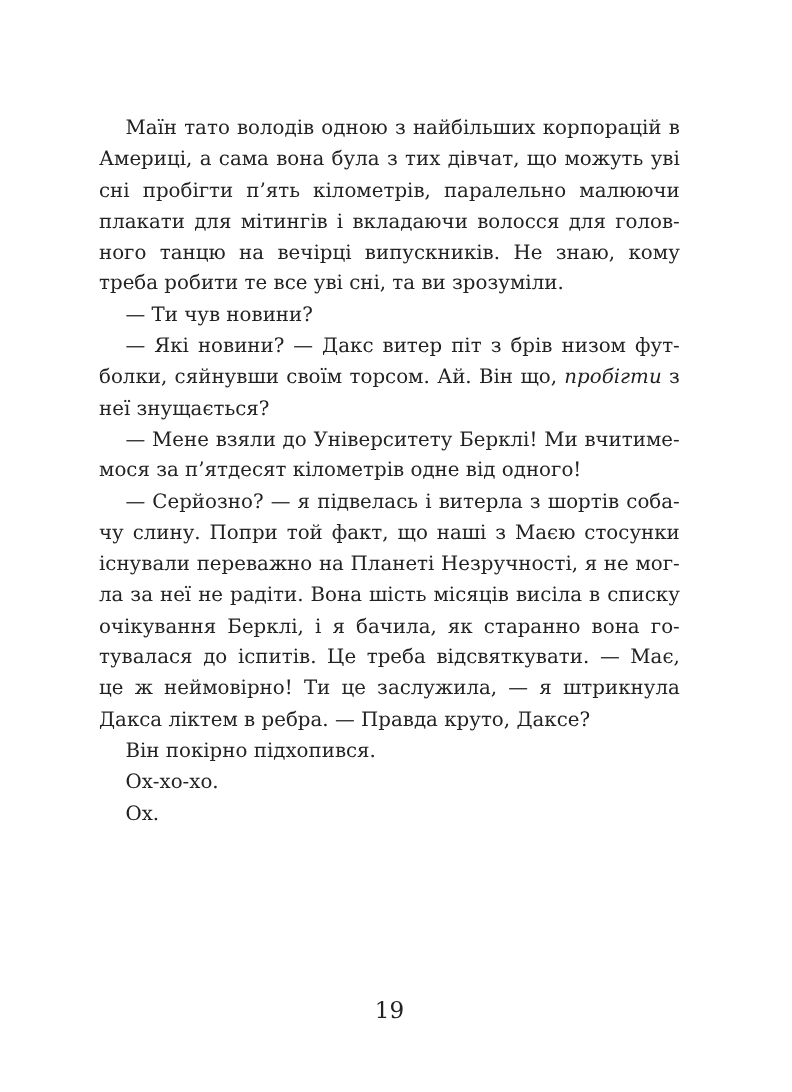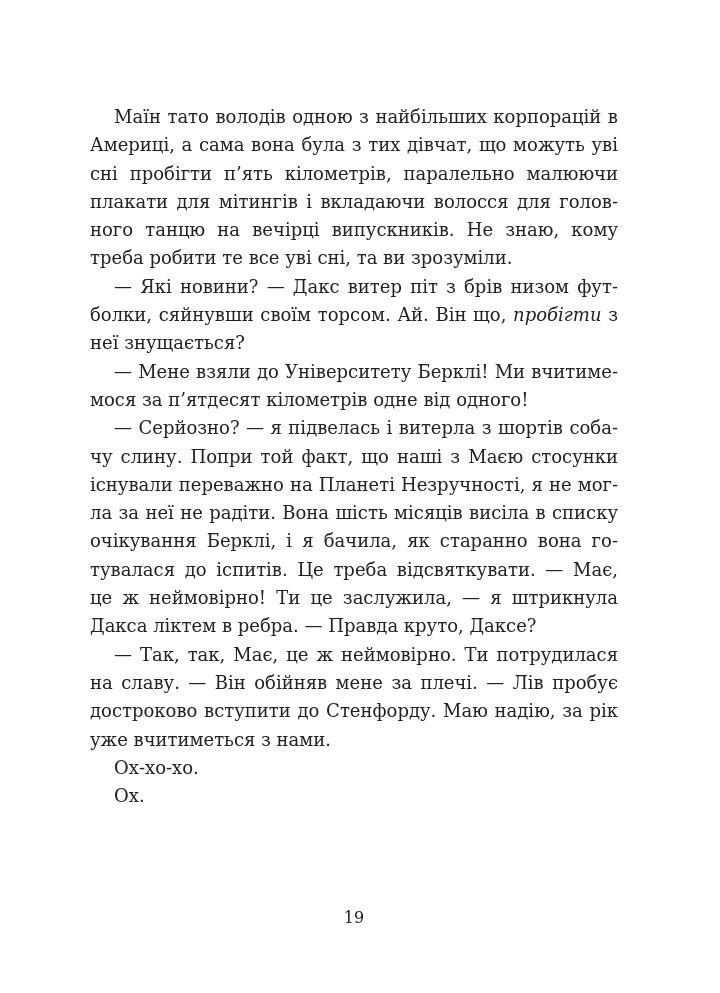--- a/index.html
+++ b/index.html
@@ -40,43 +40,44 @@
   }
   .italic {
     font-style: italic;
   }
   .page-number {
     position: absolute;
     left: 90px;
     width: 528px;
     top: 906px;
     text-align: center;
-    font-size: 16px;
+    font-size: 21px;
     line-height: 24px;
     color: var(--text-color);
   }
 </style>
 </head>
 <body>
 
 <div class="book-page">
 
   <div class="text-block">
 
     <p><span>Маїн тато володів одною з найбільших корпорацій в Америці, а сама вона була з тих дівчат, що можуть уві сні пробігти п’ять кілометрів, паралельно малюючи плакати для мітингів і вкладаючи волосся для голов­ного танцю на вечірці випускників. Не знаю, кому треба робити те все уві сні, та ви зрозуміли.</span></p>
 
+    <p><span>— Ти чув новини?</span></p>
 
     <p><span>— Які новини? — Дакс витер піт з брів низом фут­болки, сяйнувши своїм торсом. Ай. Він що, </span><span class="italic">пробігти</span><span> з неї знущається?</span></p>
 
     <p><span>— Мене взяли до Університету Берклі! Ми вчитиме­мося за п’ятдесят кілометрів одне від одного!</span></p>
 
     <p><span>— Серйозно? — я підвелась і витерла з шортів соба­чу слину. Попри той факт, що наші з Маєю стосунки існували переважно на Планеті Незручності, я не мог­ла за неї не радіти. Вона шість місяців висіла в списку очікування Берклі, і я бачила, як старанно вона го­тувалася до іспитів. Це треба відсвяткувати. — Має, це ж неймовірно! Ти це заслужила, — я штрикнула Дакса ліктем в ребра. — Правда круто, Даксе?</span></p>
 
+    <p><span>Він покірно підхопився.</span></p>
 
-    <p><span>— Так, так, Має, це ж неймовірно. Ти потрудилася на славу. — Він обійняв мене за плечі. — Лів пробує достроково вступити до Стенфорду. Маю надію, за рік уже вчитиметься з нами.</span></p>
 
     <p><span>Ох-хо-хо.</span></p>
 
     <p><span>Ох.</span></p>
 
   </div>
 
   <div class="page-number">19</div>
 
 </div>

